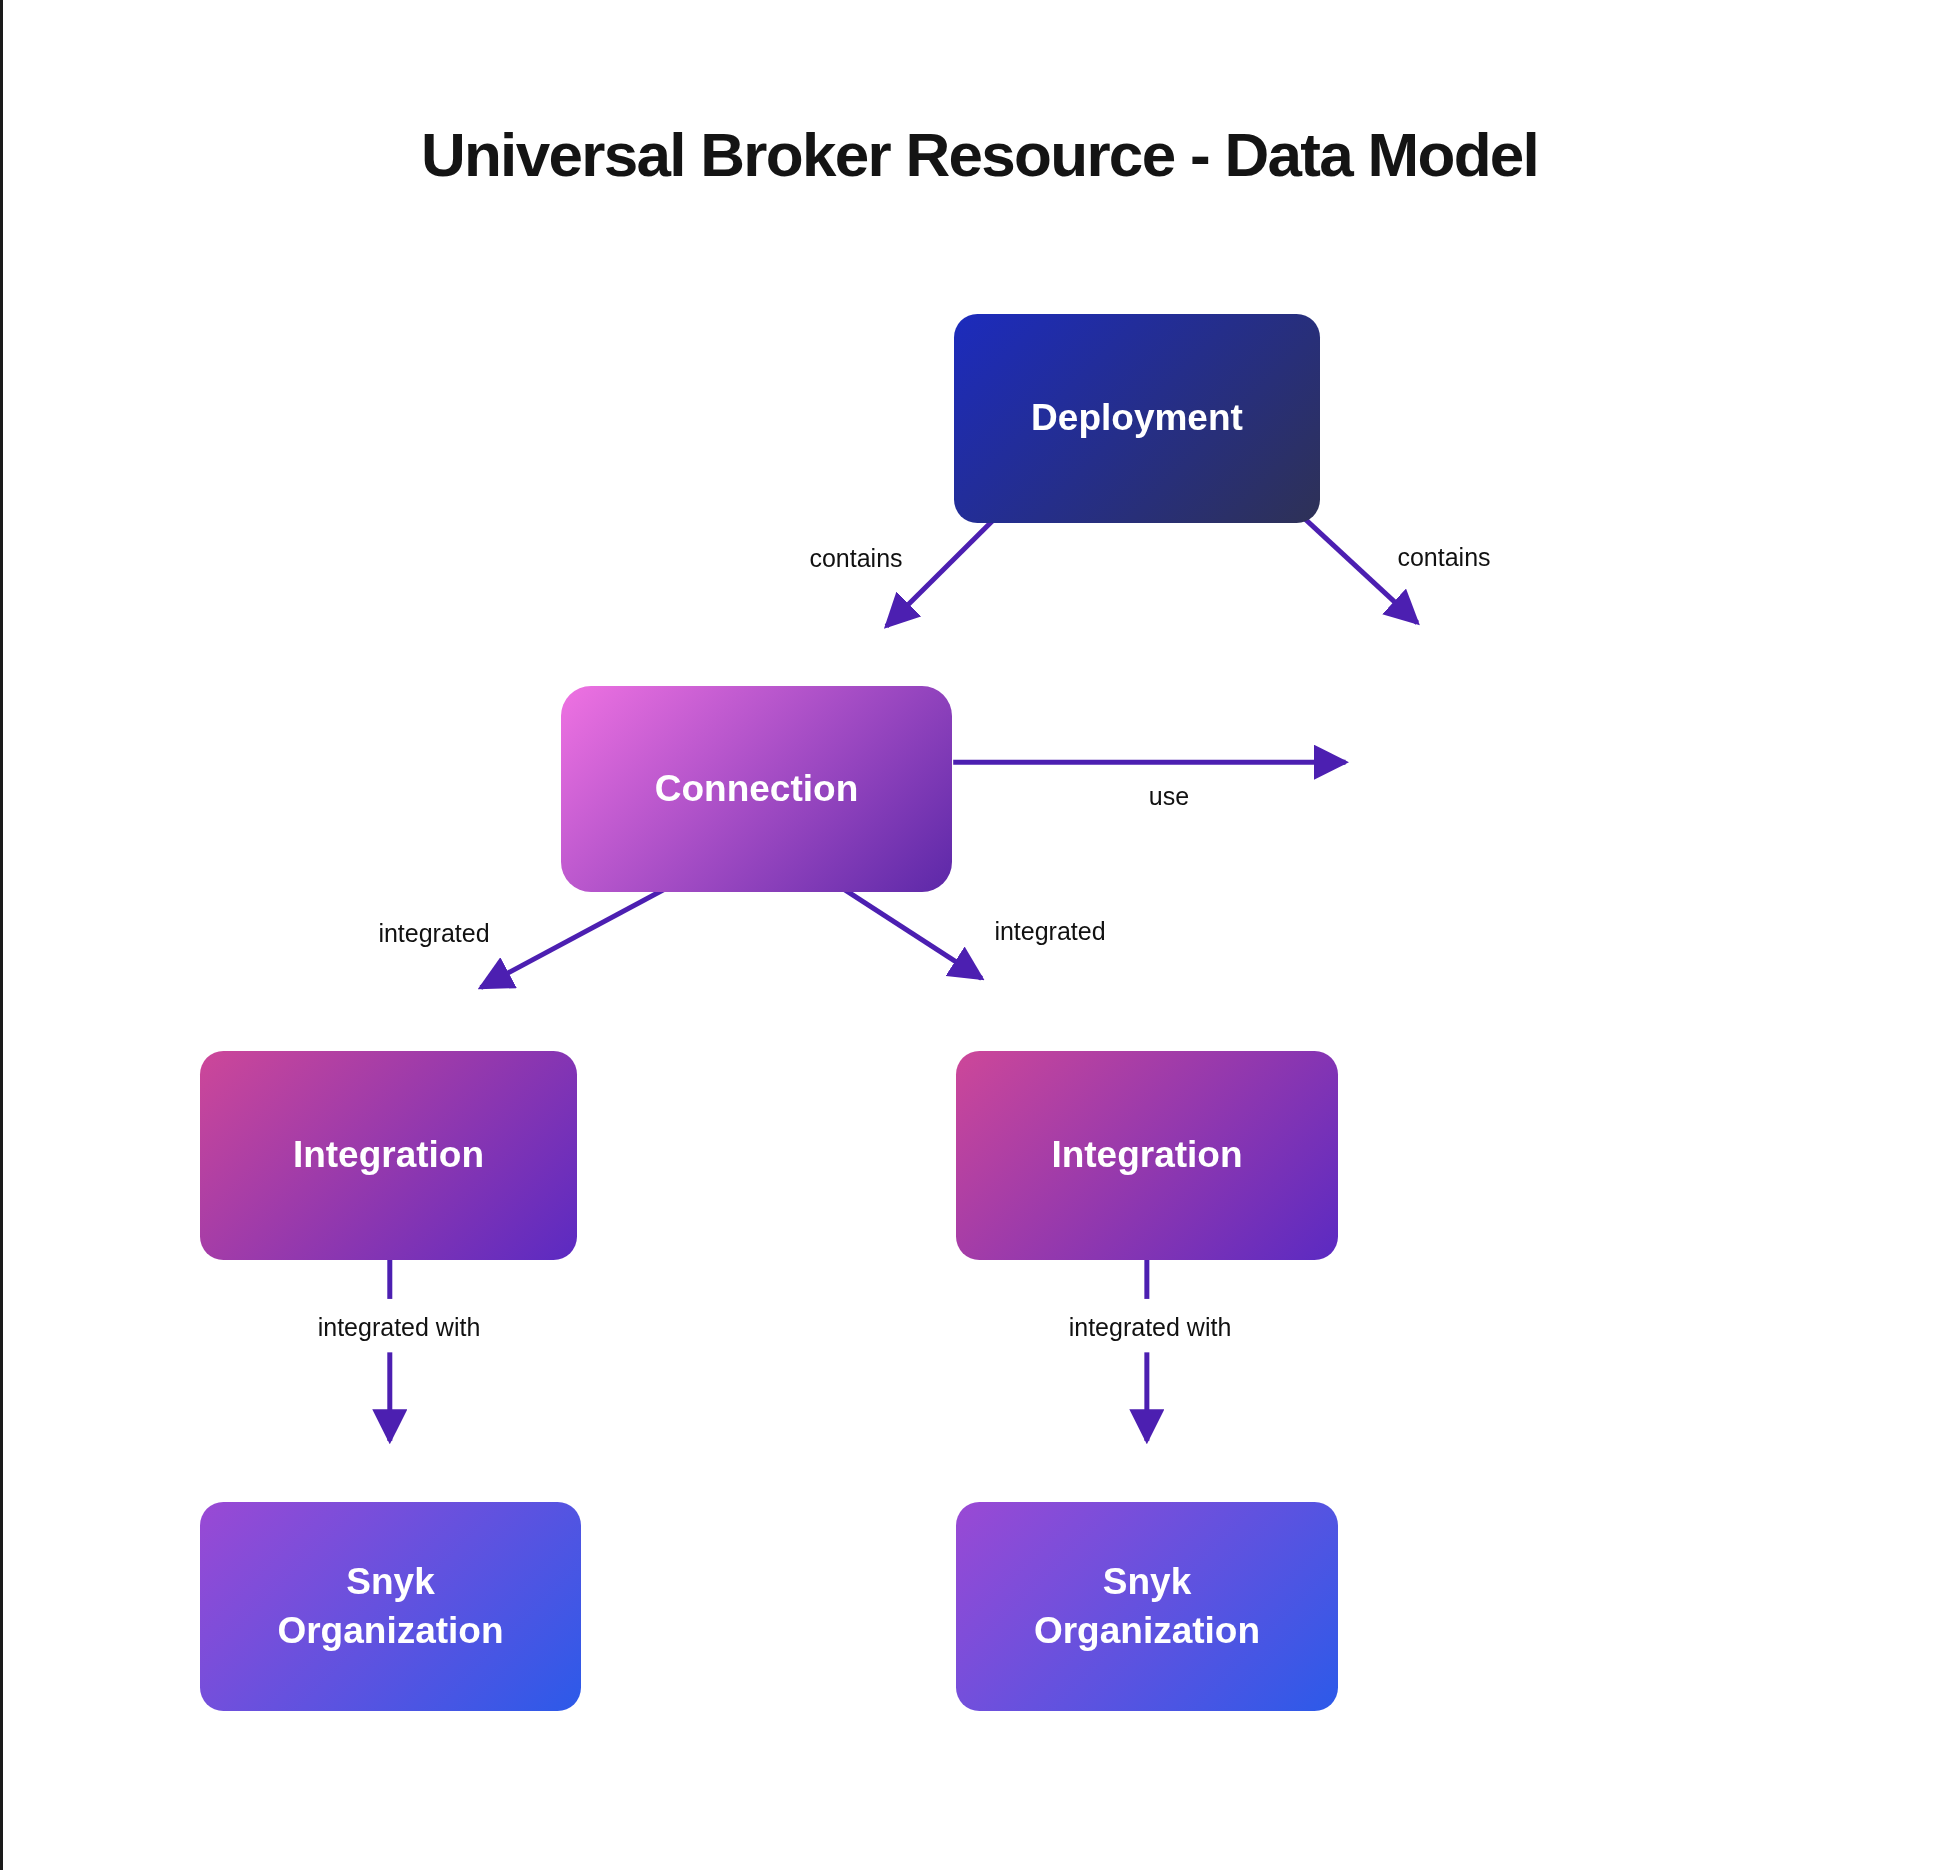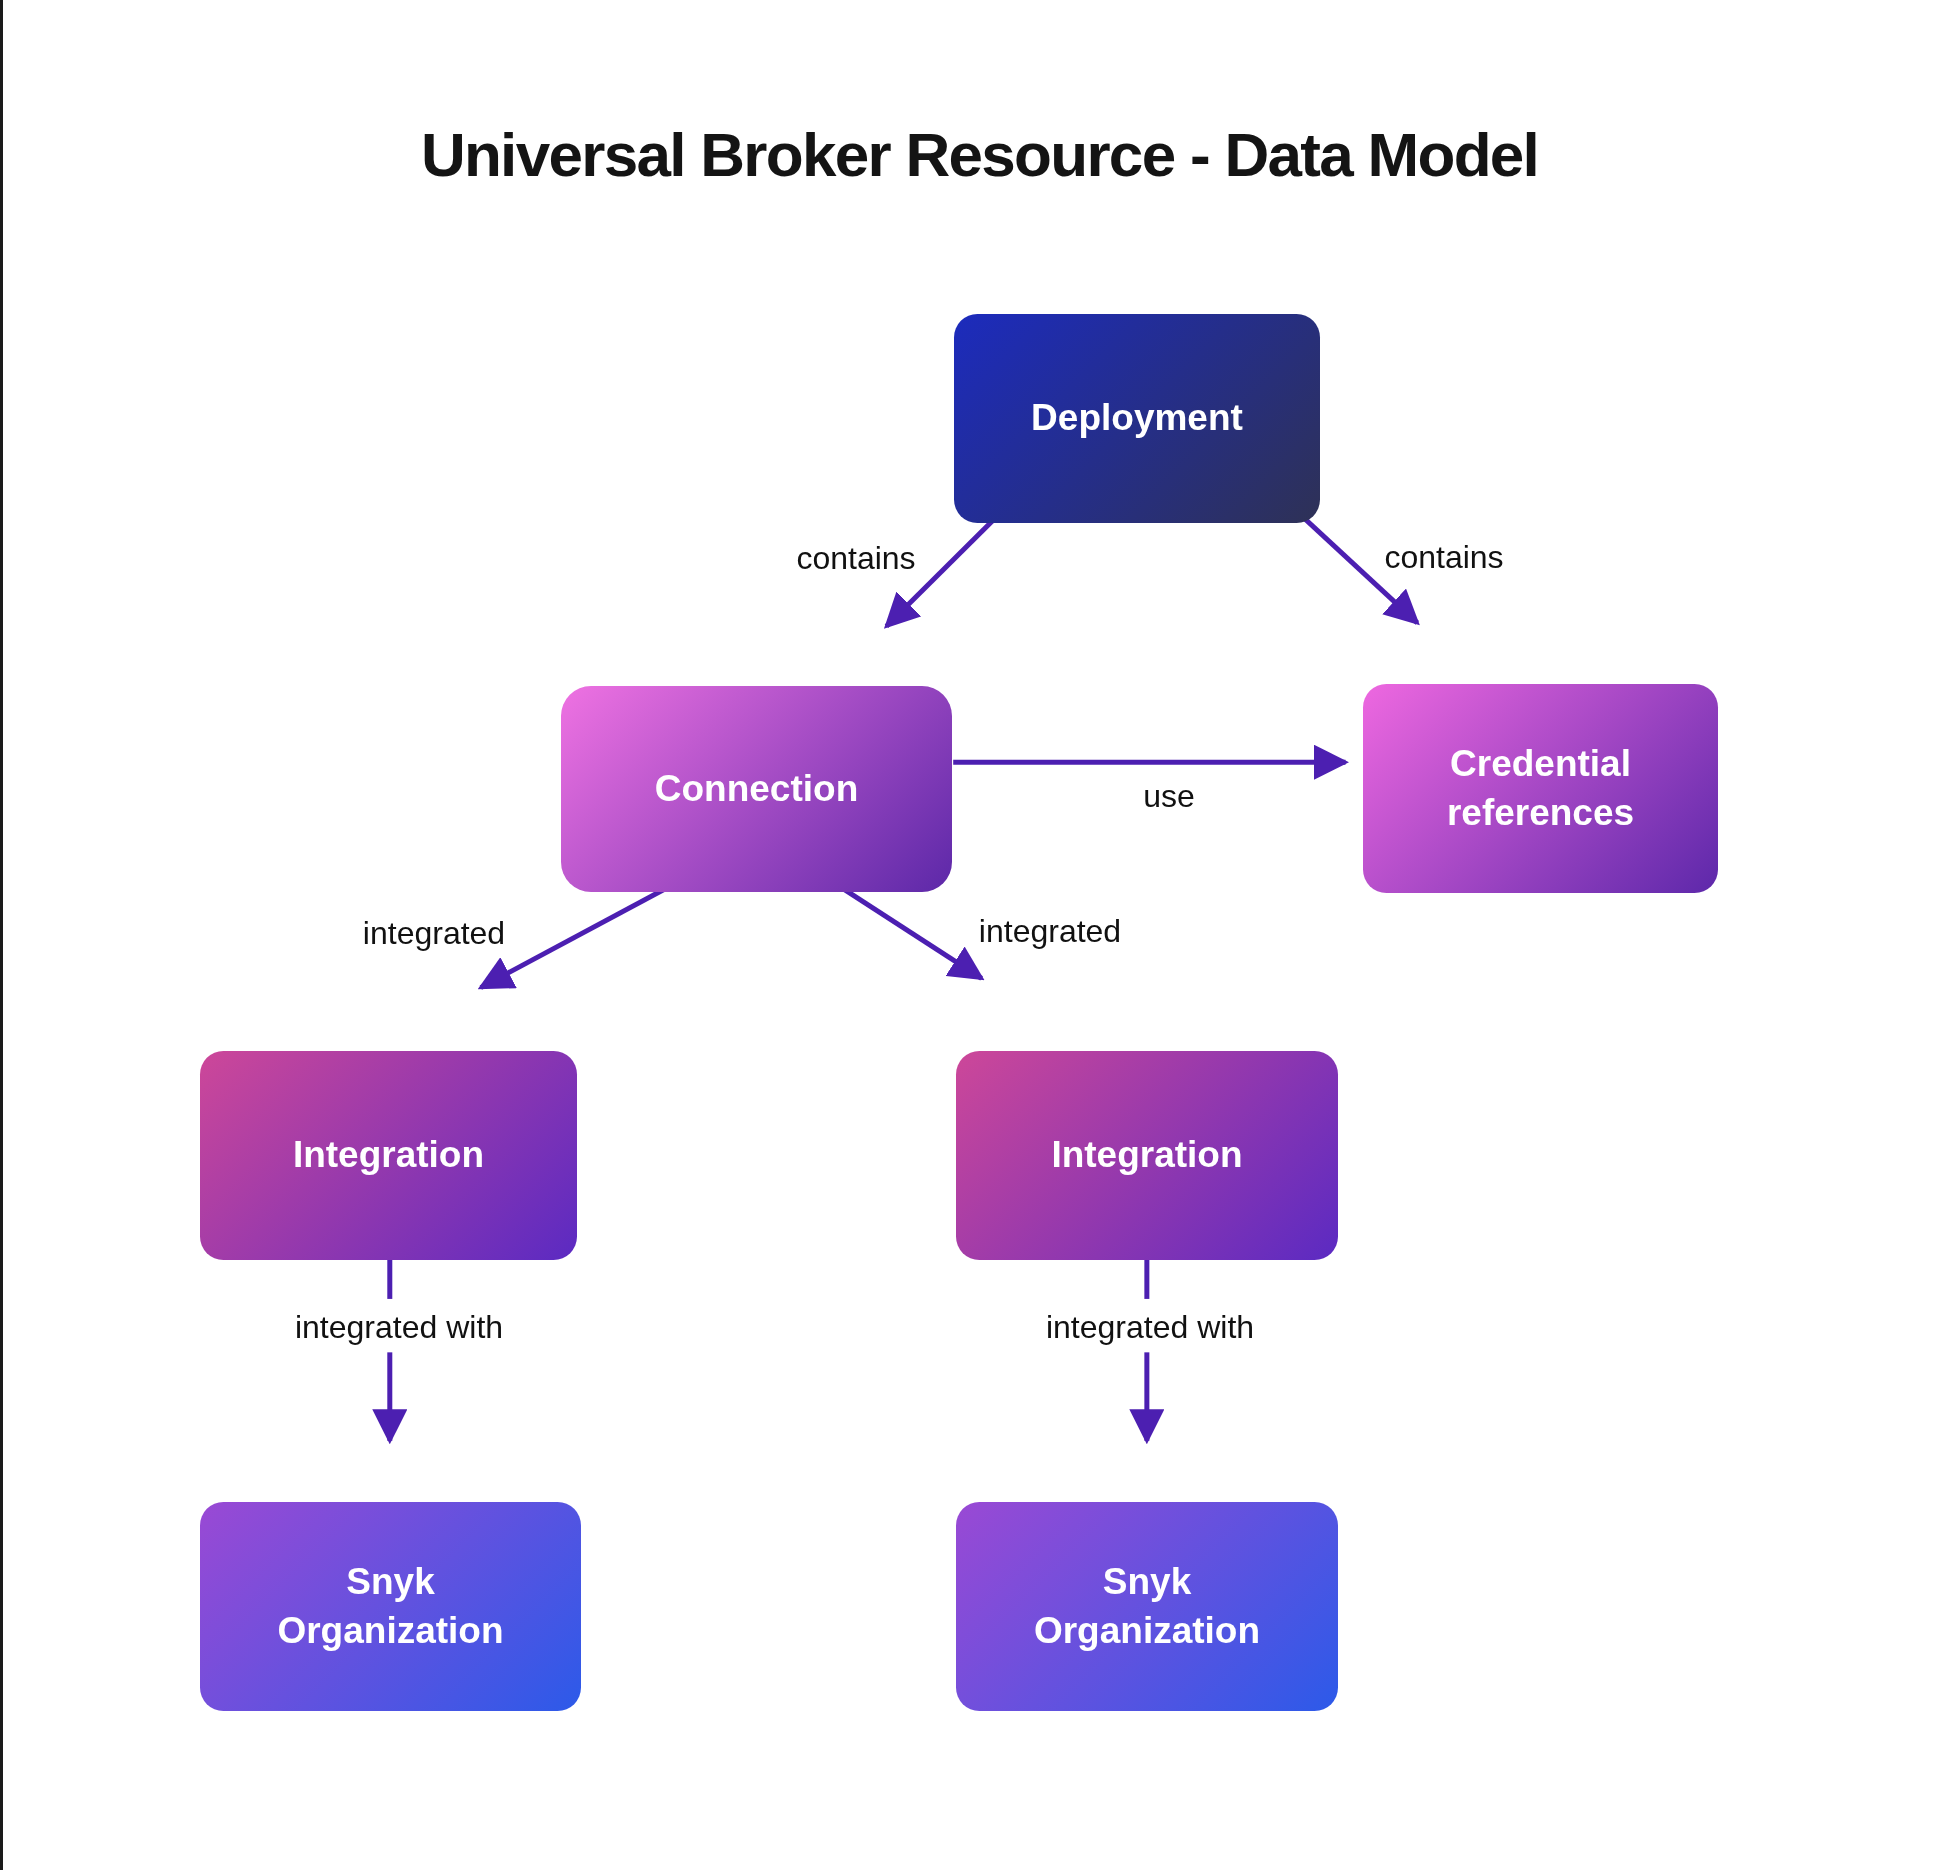--- a/index.html
+++ b/index.html
@@ -78,21 +78,21 @@
   }
   .arrows {
     position: absolute;
     left: 0; top: 0;
     width: 1959px; height: 1870px;
     pointer-events: none;
   }
   .edge-label {
     position: absolute;
     transform: translate(-50%, -50%);
-    font-size: 32px;
+    font-size: 25px;
     color: #111111;
     white-space: nowrap;
   }
   .lbl-contains-left   { left: 856px; top: 558px; }
   .lbl-contains-right  { left: 1444px; top: 557px; }
   .lbl-use             { left: 1169px; top: 796px; }
   .lbl-integrated-left { left: 434px;  top: 933px; }
   .lbl-integrated-right{ left: 1050px; top: 931px; }
   .lbl-intwith-left    { left: 399px;  top: 1327px; }
   .lbl-intwith-right   { left: 1150px; top: 1327px; }
@@ -126,23 +126,20 @@
   </svg>
 
   <div class="node node-deployment">
     <span>Deployment</span>
   </div>
 
   <div class="node node-connection">
     <span>Connection</span>
   </div>
 
-  <div class="node node-credential">
-    <span>Credential references</span>
-  </div>
 
   <div class="node node-integration-left">
     <span>Integration</span>
   </div>
 
   <div class="node node-integration-right">
     <span>Integration</span>
   </div>
 
   <div class="node node-snyk-left">

